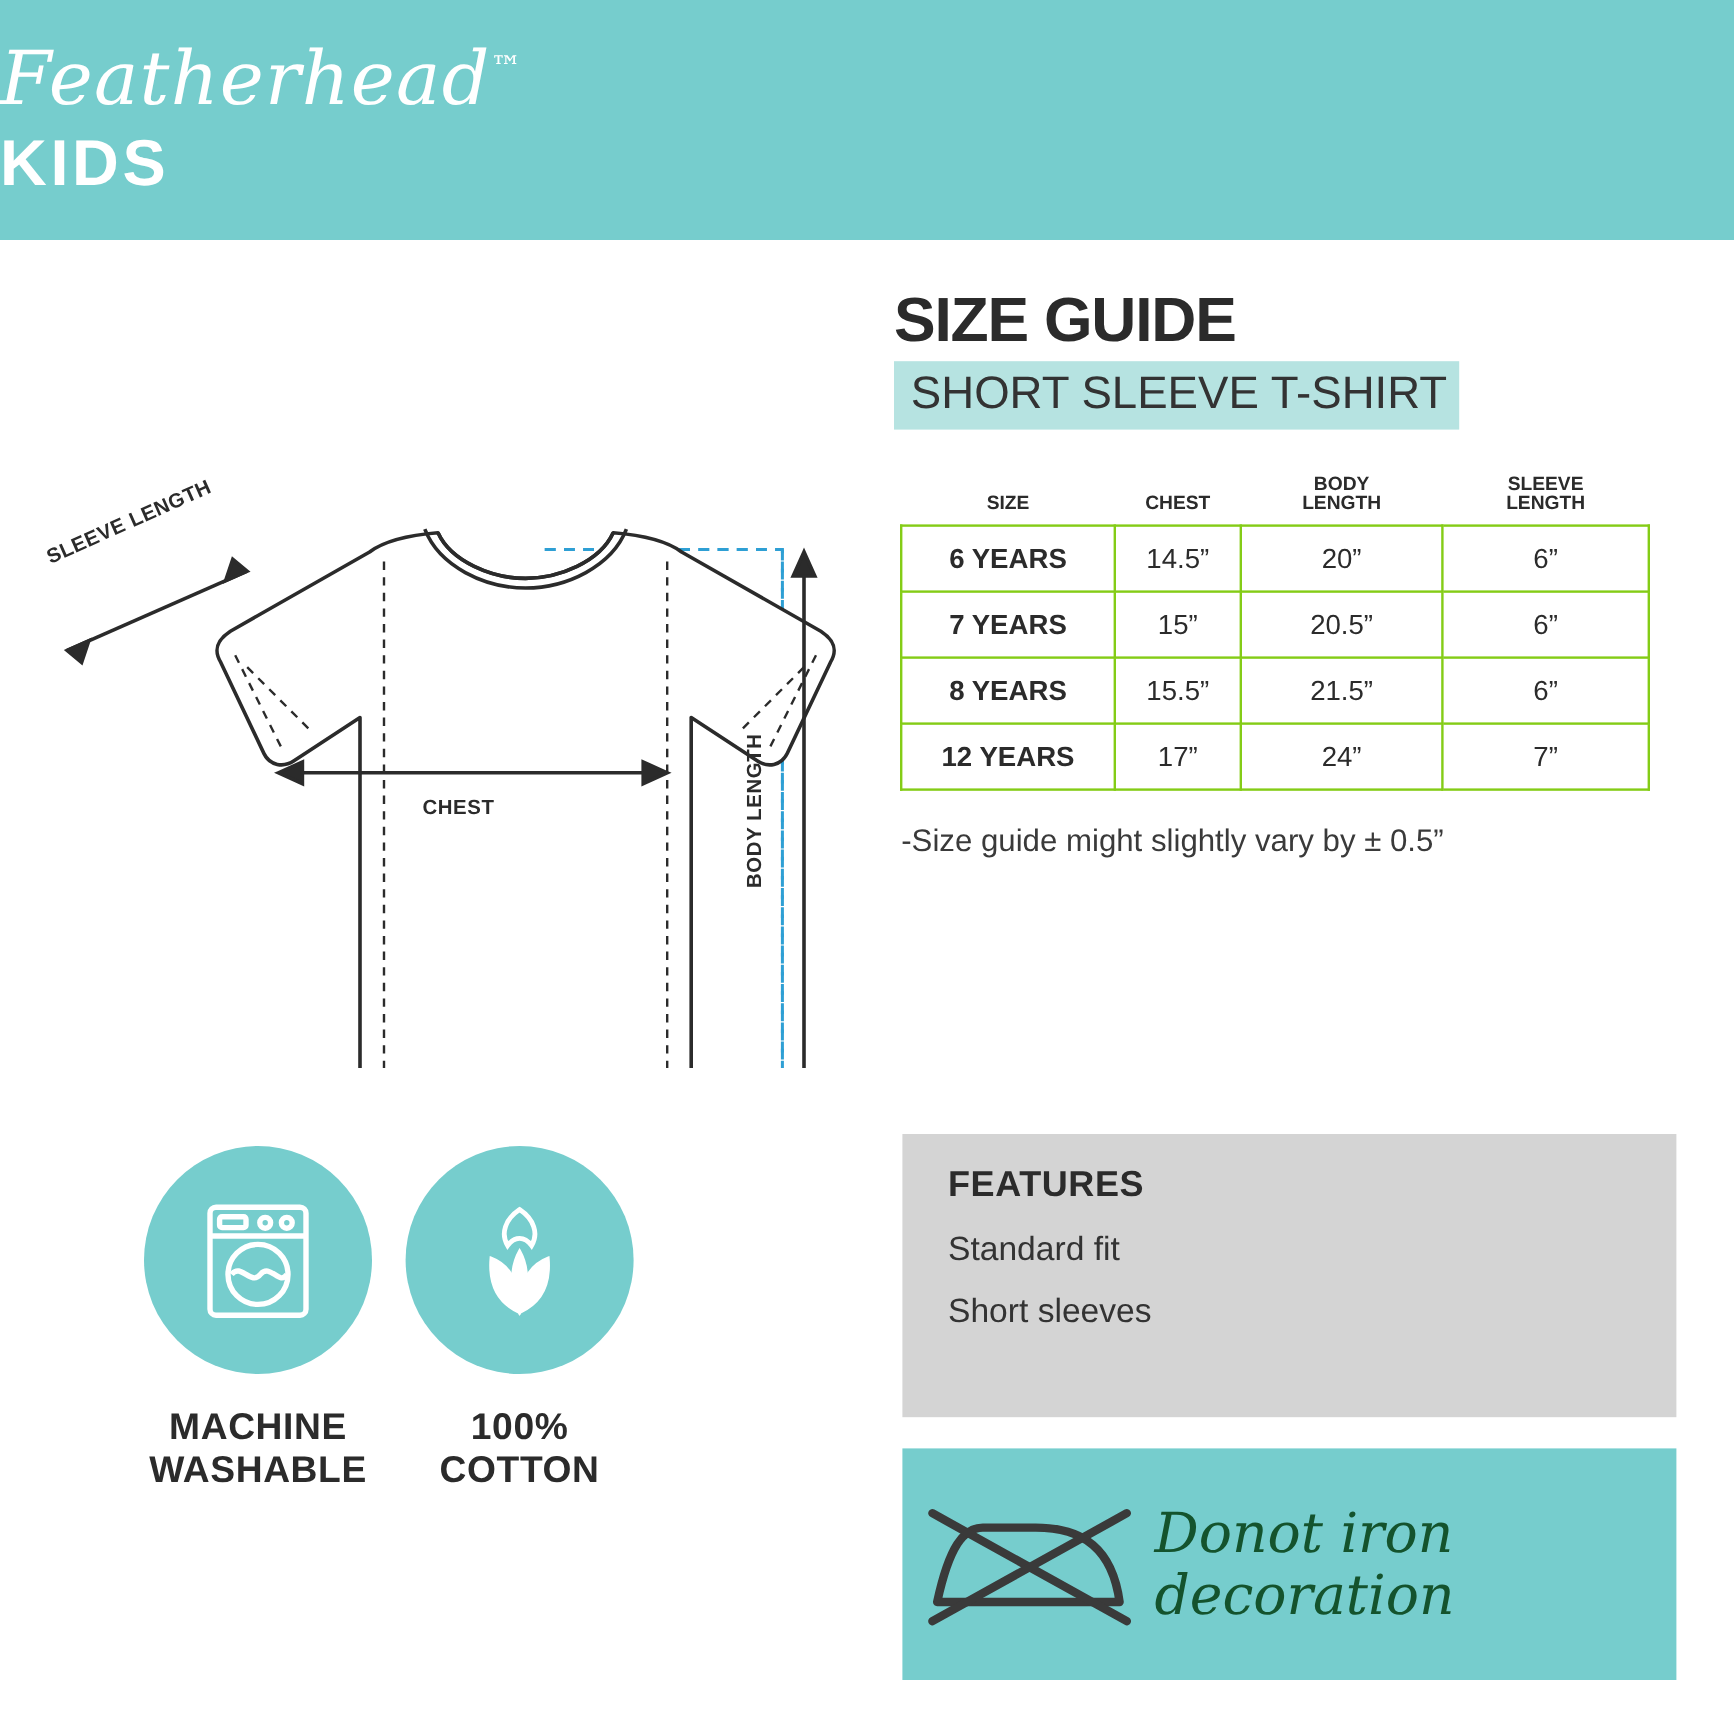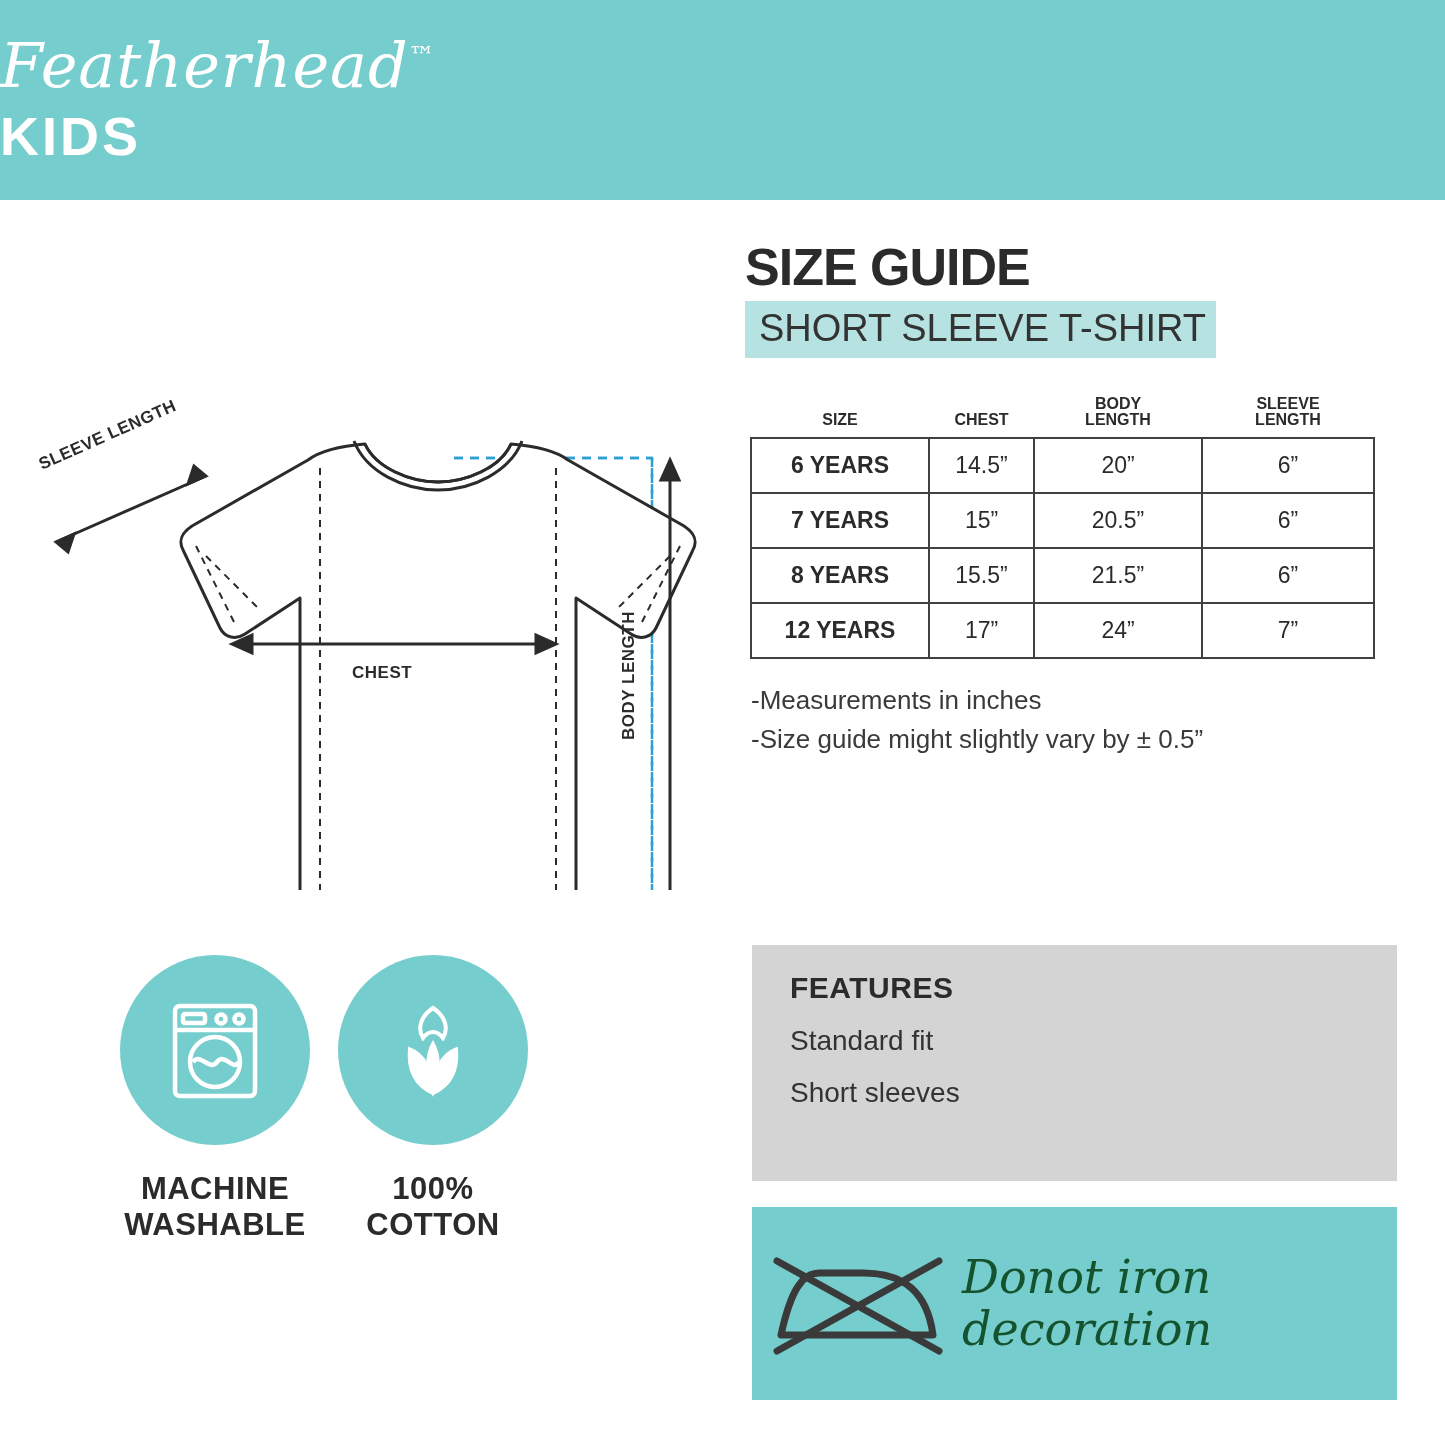--- a/index.html
+++ b/index.html
@@ -42,21 +42,21 @@
     font-size: 52px; font-weight: bold; color: #2b2b2b; letter-spacing: -1px;
     line-height: 1.05;
   }
   .guide-sub {
     background: #b6e3e1; color: #333; font-size: 38px; letter-spacing: 0px;
     padding: 6px 10px 8px 14px; margin-top: 6px; display: inline-block; white-space: nowrap;
   }
 
   table.sizes { border-collapse: collapse; margin-top: 36px; margin-left: 5px; }
   table.sizes th, table.sizes td {
-    border: 2px solid #404040; text-align: center; color: #2b2b2b;
+    border: 2px solid #84cc16; text-align: center; color: #2b2b2b;
   }
   table.sizes thead th {
     border: none; font-size: 16px; font-weight: bold; padding: 2px 6px 8px 6px;
     vertical-align: bottom; line-height: 1.05;
   }
   table.sizes tbody td { font-size: 23px; padding: 13px 6px; }
   table.sizes tbody td.size-cell { font-weight: bold; font-size: 23px; }
   .col-size { width: 178px; }
   .col-chest { width: 105px; }
   .col-body { width: 168px; }
@@ -220,21 +220,20 @@
         <tr>
           <td class="size-cell">12 YEARS</td>
           <td>17”</td>
           <td>24”</td>
           <td>7”</td>
         </tr>
       </tbody>
     </table>
 
     <div class="notes">
-      <div>-Measurements in inches</div>
       <div>-Size guide might slightly vary by ± 0.5”</div>
     </div>
   </div>
 
   <div class="features">
     <h3>FEATURES</h3>
     <p>Standard fit</p>
     <p>Short sleeves</p>
   </div>
 

